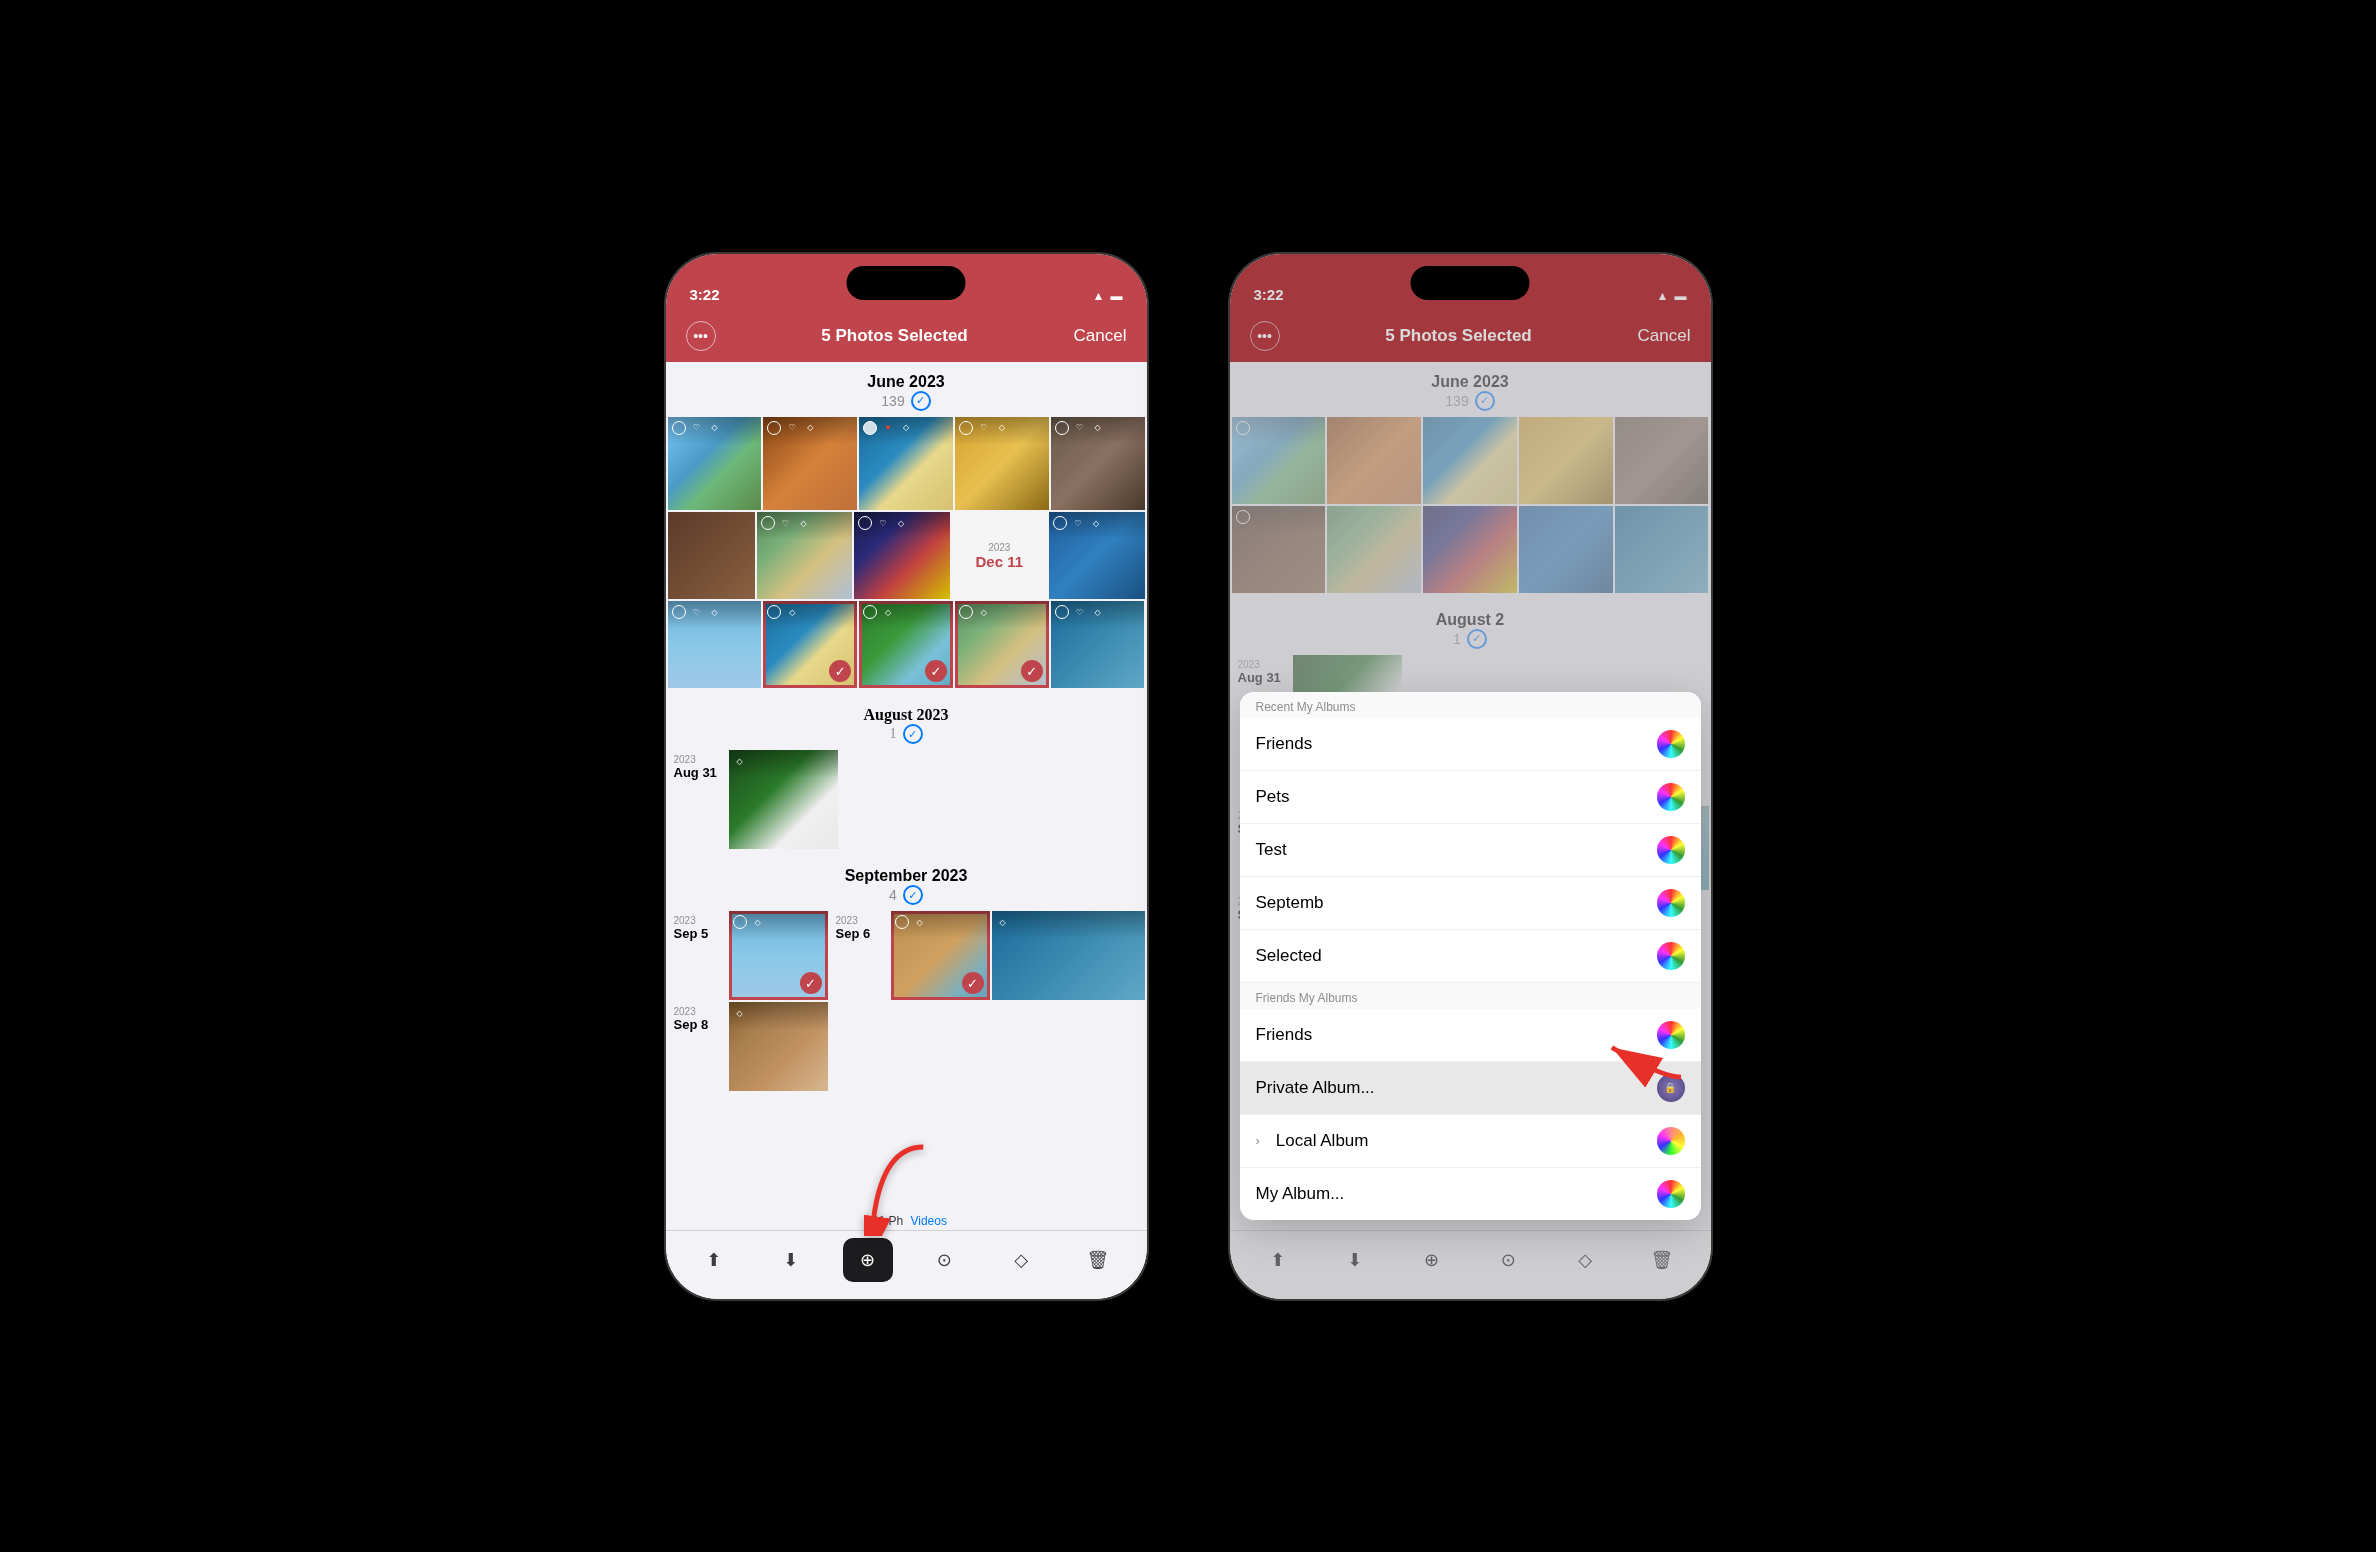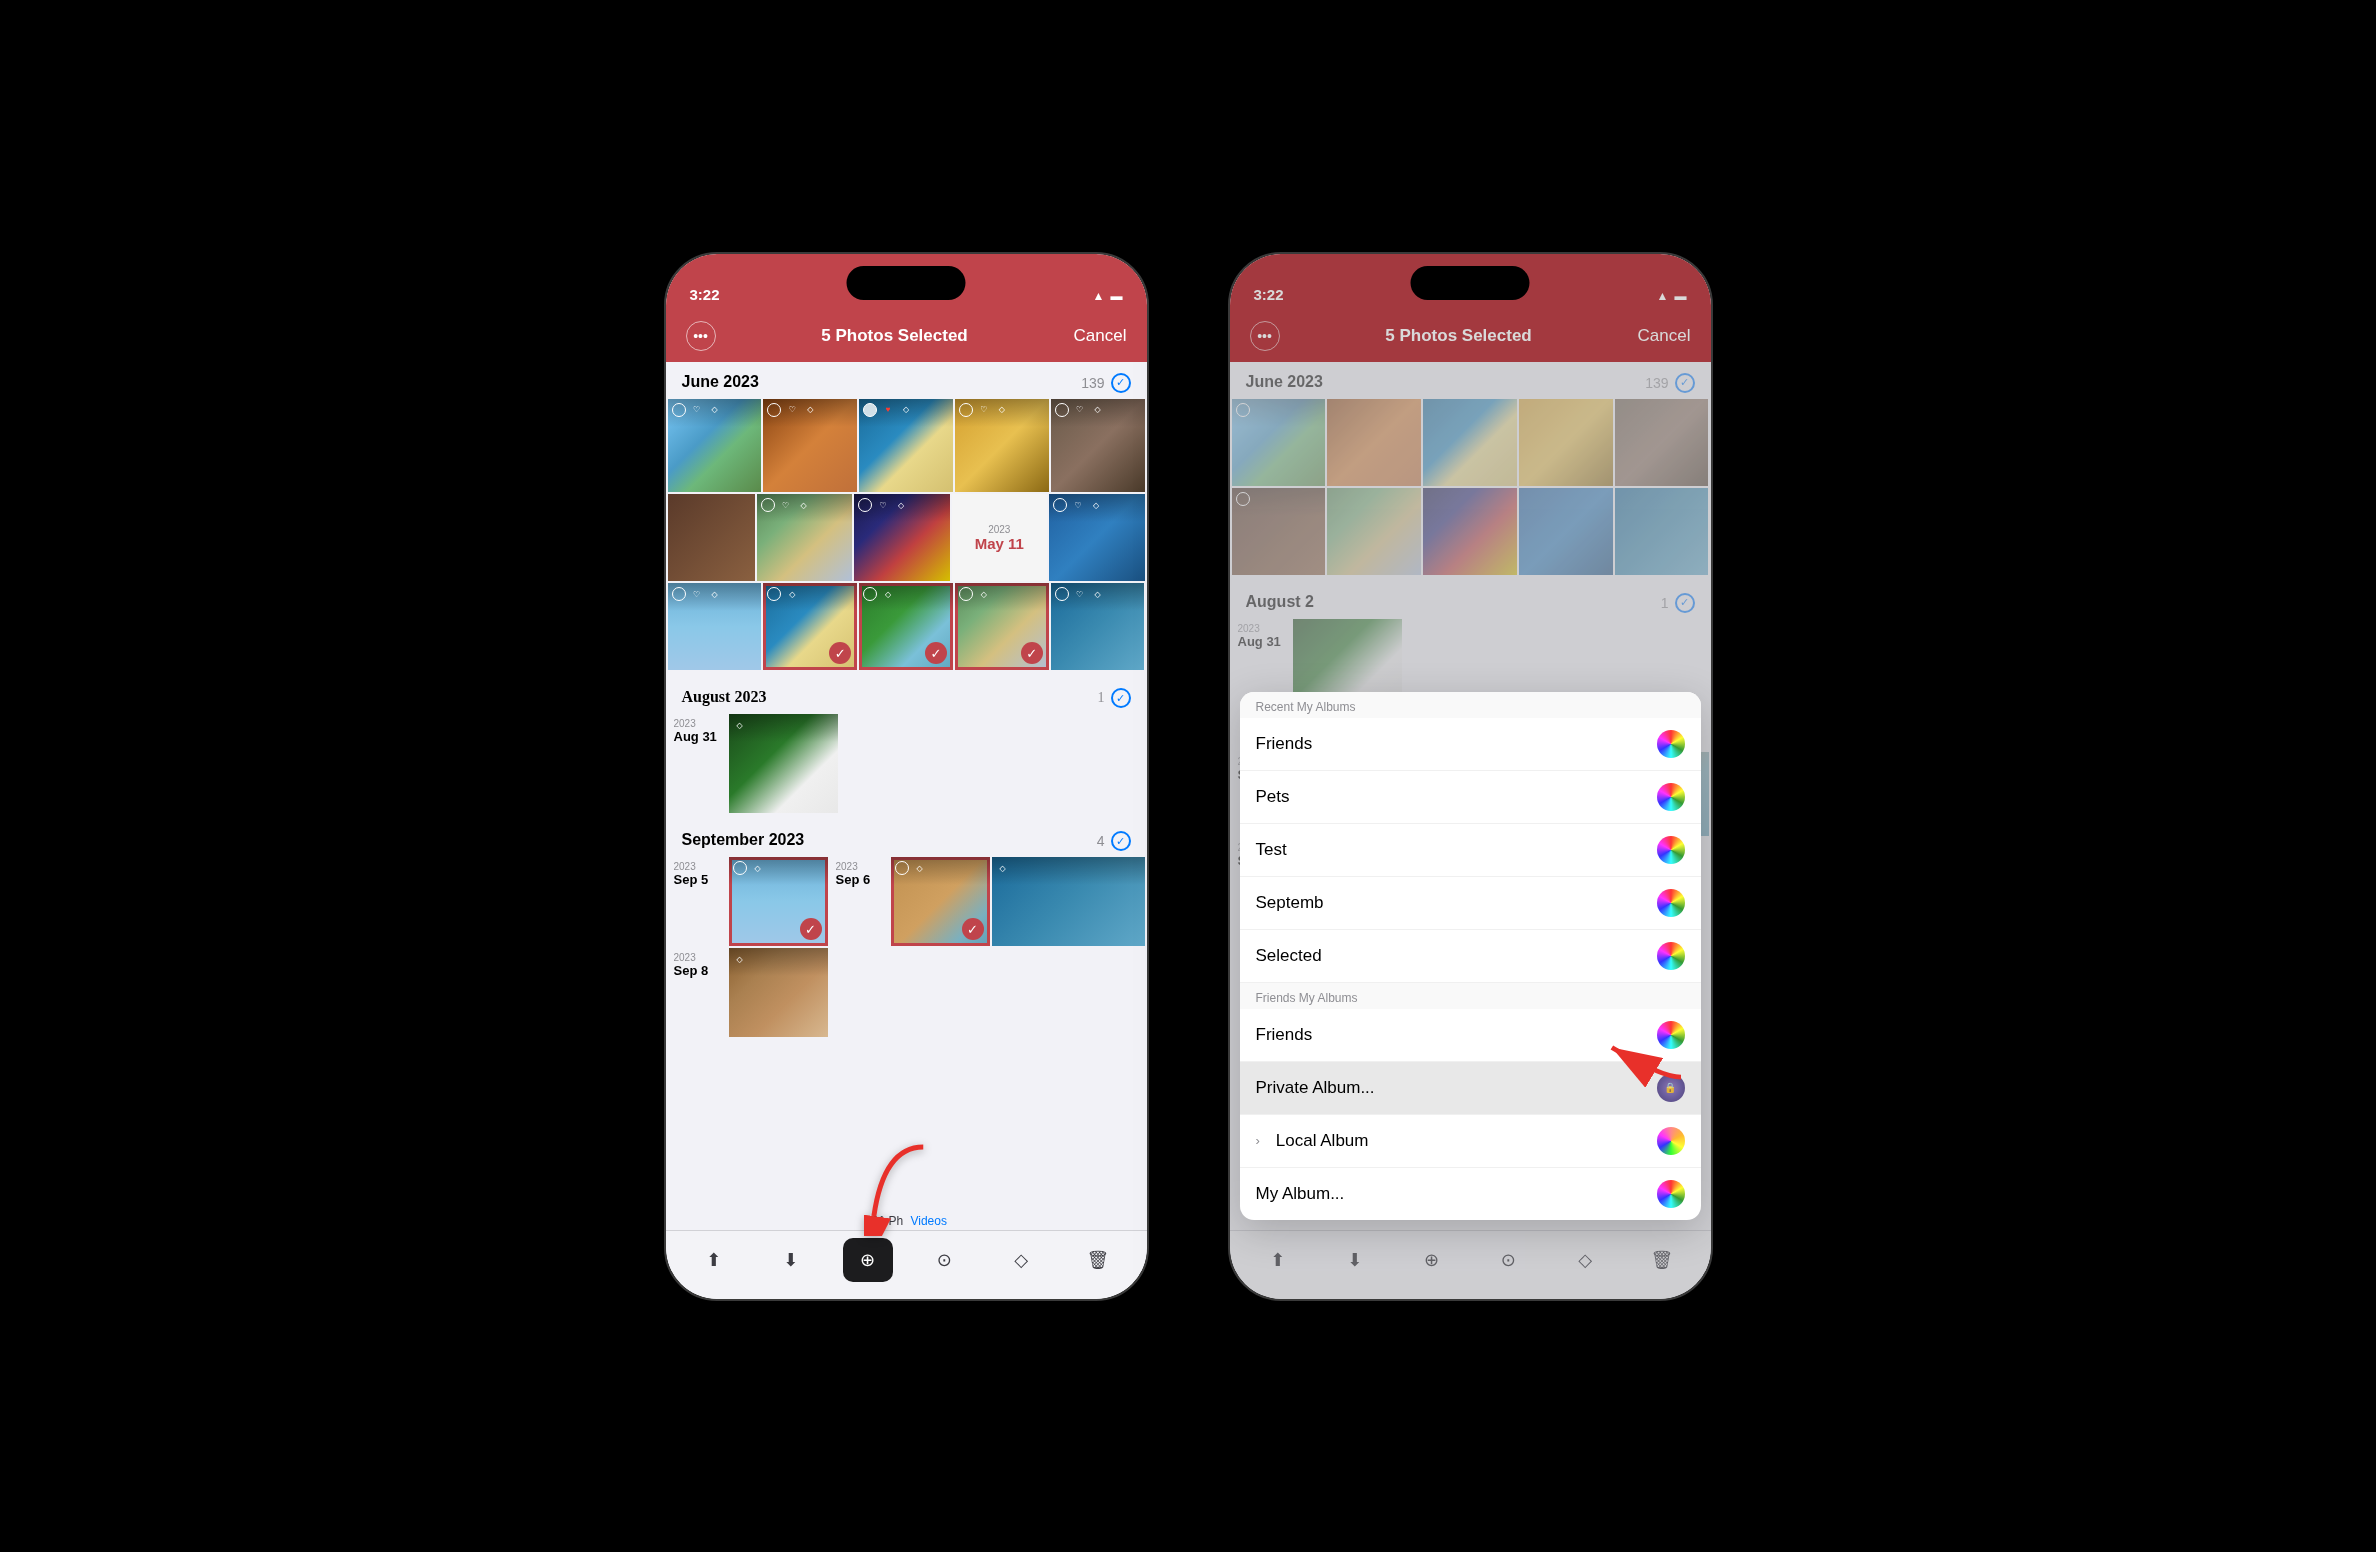--- a/index.html
+++ b/index.html
@@ -133,22 +133,24 @@
       top: 109px;
       left: 0; right: 0;
       bottom: 69px;
       background: #f2f2f7;
       overflow: hidden;
     }
 
     
     .section-header {
       display: flex;
+      align-items: center;
       justify-content: space-between;
       padding: 10px 16px 6px;
+      flex-direction: column;
     }
 
     .section-title {
       font-size: 16px;
       font-weight: 700;
       color: #000;
     }
 
     .section-count {
       font-size: 14px;
@@ -448,21 +450,21 @@
         <div class="photo-cell photo-fireworks" style="flex:1;height:87px;">
           <div class="photo-overlay">
             <div class="overlay-icon" style="border: 1.5px solid white;"></div>
             <div class="overlay-icon">♡</div>
             <div class="overlay-icon">◇</div>
           </div>
         </div>
 
         <div class="photo-cell" style="flex:1;height:87px;background:#f5f5f5;display:flex;flex-direction:column;align-items:center;justify-content:center;">
           <span style="font-size:10px;color:#8e8e93;">2023</span>
-          <span style="font-size:15px;font-weight:600;color:#c0444b;">May 11</span>
+          <span style="font-size:15px;font-weight:600;color:#c0444b;">Dec 11</span>
         </div>
         <div class="photo-cell photo-water" style="flex:1;height:87px;">
           <div class="photo-overlay">
             <div class="overlay-icon" style="border: 1.5px solid white;"></div>
             <div class="overlay-icon">♡</div>
             <div class="overlay-icon">◇</div>
           </div>
         </div>
       </div>
 

